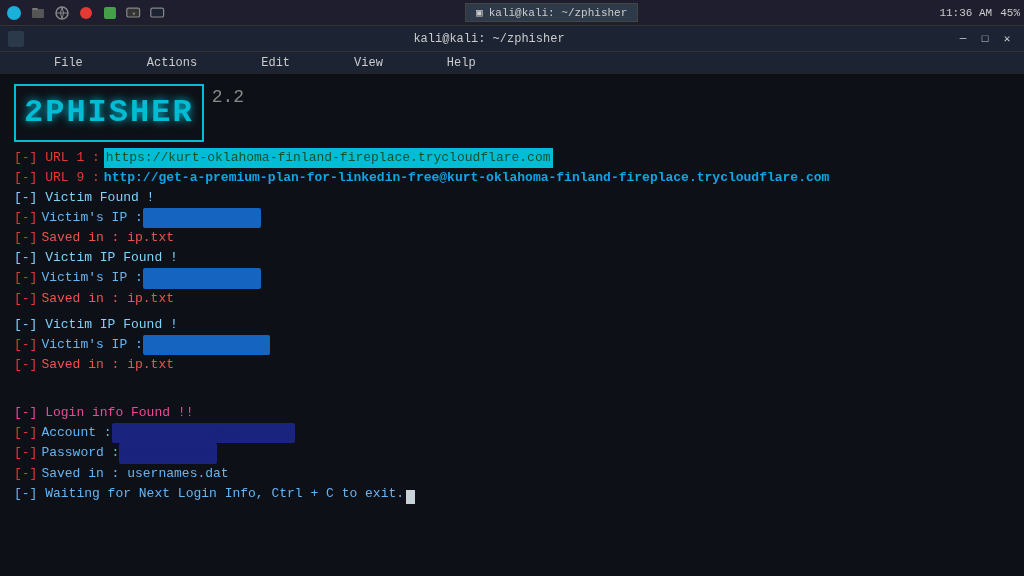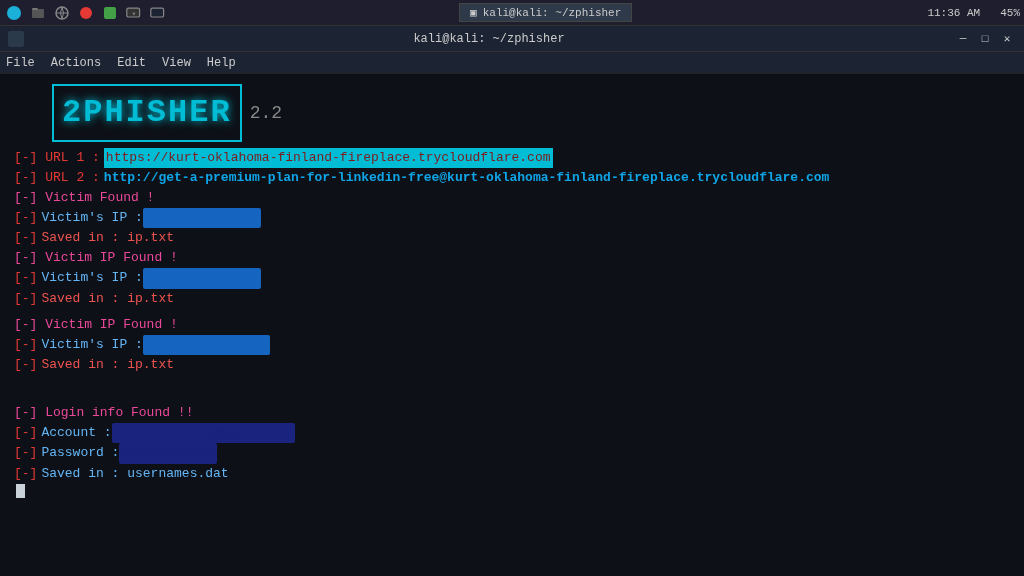--- a/index.html
+++ b/index.html
@@ -51,21 +51,21 @@
       color: #ccc;
       font-size: 11px;
       padding: 2px 10px;
       display: flex;
       align-items: center;
       gap: 6px;
     }
     .taskbar-right {
       display: flex;
       align-items: center;
-      gap: 16px;
+      gap: 4px;
       font-size: 11px;
       color: #ccc;
     }
     .taskbar-right span {
       margin-left: 4px;
     }
 
     
     .window {
       width: 100%;
@@ -117,20 +117,21 @@
       display: flex;
       align-items: center;
       padding: 0 6px;
       gap: 16px;
       border-bottom: 1px solid #222;
     }
     .menubar-item {
       color: #ccc;
       font-size: 12px;
       cursor: pointer;
+      margin-left: 48px;
     }
 
     
     .terminal {
       flex: 1;
       background: #0d1117;
       padding: 10px 14px;
       overflow-y: auto;
       color: #c9d1d9;
       font-size: 13px;
@@ -160,32 +161,32 @@
       display: flex;
       align-items: flex-end;
       flex-wrap: wrap;
     }
     .prefix {
       color: #e53935;
       margin-right: 4px;
     }
     .url-highlight {
       background: #00bcd4;
-      color: #7f1d1d;
+      color: #14532d;
       padding: 0 2px;
     }
     .url-text {
       color: #0ea5e9;
       font-weight: bold;
     }
     .waiting {
       color: #64b5f6;
     }
     .victim-found {
-      color: #ec4899;
+      color: #7dd3fc;
     }
     .victim-ip-label {
       color: #64b5f6;
     }
     .ip-blur {
       background: #1565c0;
       color: #1565c0;
       border-radius: 2px;
       padding: 0 2px;
       letter-spacing: 1px;
@@ -222,22 +223,20 @@
       animation: blink 1s step-end infinite;
     }
     @keyframes blink {
       0%, 100% { opacity: 1; }
       50% { opacity: 0; }
     }
 
     .logo-row {
       margin-bottom: 4px;
       display: flex;
-      align-items: center;
-      margin-left: 38px;
     }
   </style>
 </head>
 <body>
 
 <div class="taskbar">
   <div class="taskbar-icons">
 
     <div class="taskbar-icon">
       <svg viewBox="0 0 16 16" fill="#1ab0d8">
@@ -317,21 +316,21 @@
       <span class="logo">2PHISHER</span>
       <span class="version">2.2</span>
     </div>
 
     <div class="line">
       <span class="prefix">[-] URL 1 :</span>
       <span class="url-highlight">https://kurt-oklahoma-finland-fireplace.trycloudflare.com</span>
     </div>
 
     <div class="line">
-      <span class="prefix">[-] URL 2 :</span>
+      <span class="prefix">[-] URL 9 :</span>
       <span class="url-text">http://get-a-premium-plan-for-linkedin-free@kurt-oklahoma-finland-fireplace.trycloudflare.com</span>
     </div>
 
 
     <div class="line">
       <span class="victim-found">[-] Victim Found !</span>
     </div>
     <div class="line">
       <span class="prefix">[-]</span>
       <span class="victim-ip-label">Victim's IP :</span>
@@ -384,17 +383,18 @@
       <span class="prefix">[-]</span>
       <span class="victim-ip-label">Password :</span>
       <span class="pass-blur">xxxxxxxxxxxx</span>
     </div>
     <div class="line">
       <span class="prefix">[-]</span>
       <span class="saved-in">Saved in : usernames.dat</span>
     </div>
 
     <div class="line">
+      <span class="waiting">[-] Waiting for Next Login Info, Ctrl + C to exit.</span>
       <span class="cursor-block"></span>
     </div>
 
   </div>
 </div>
 
 </body></html>

